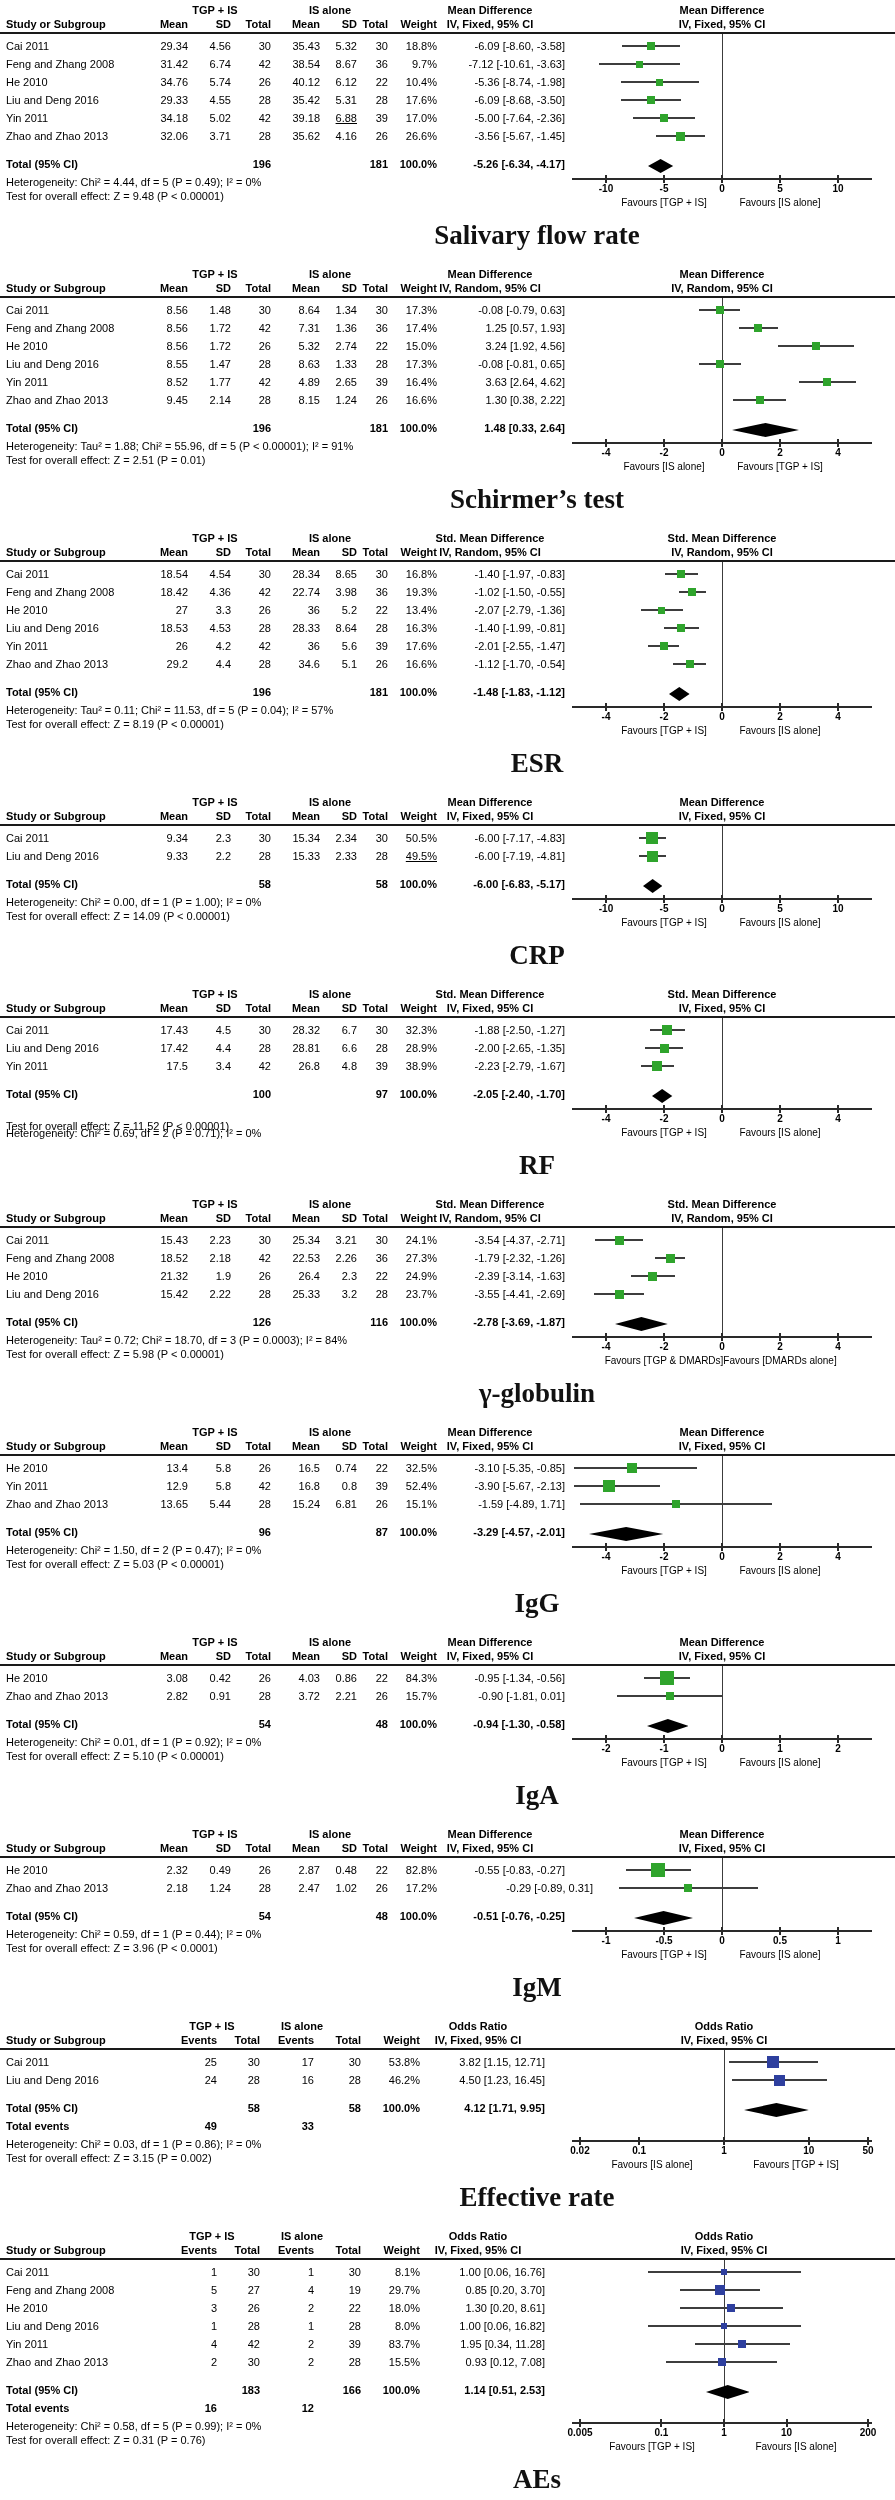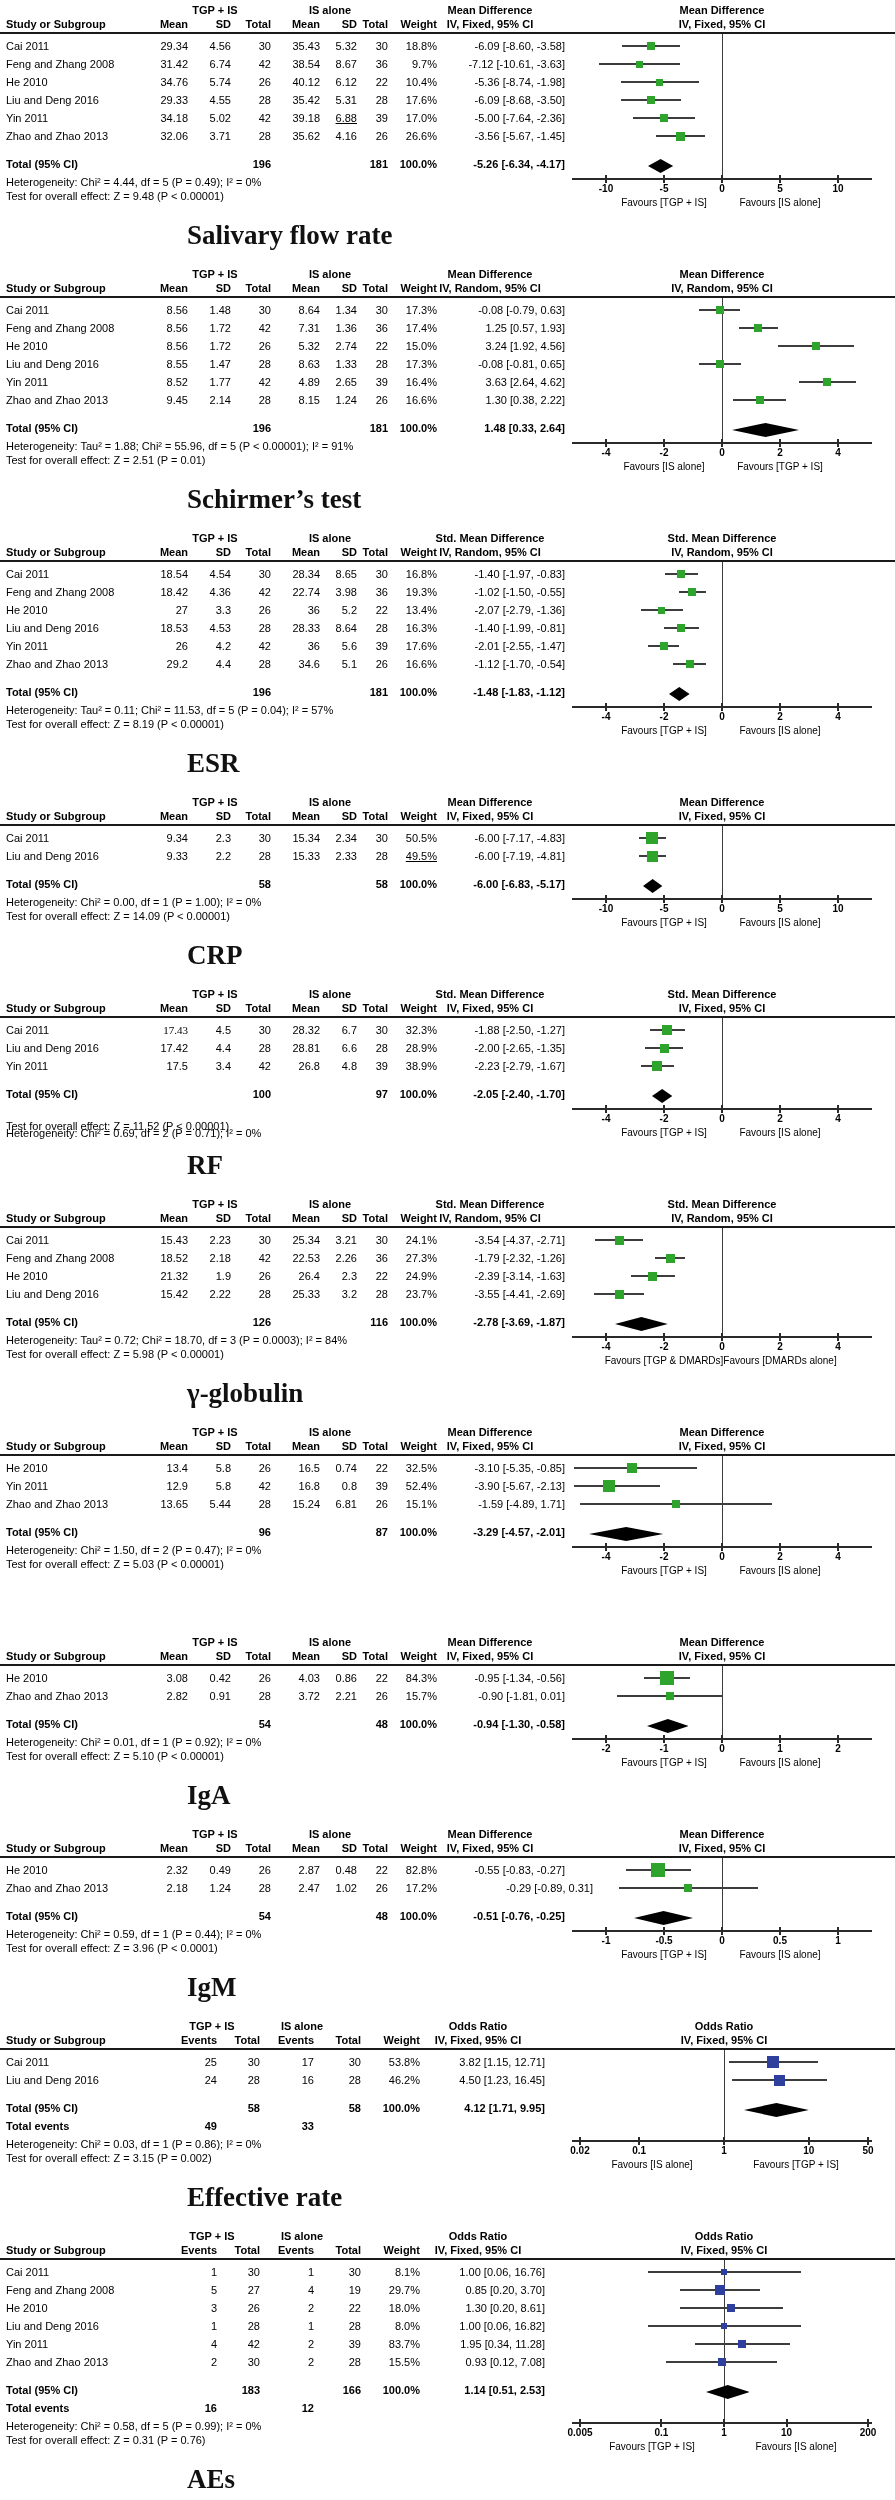--- a/index.html
+++ b/index.html
@@ -12,21 +12,21 @@
   .r{text-align:right;}
   .c{text-align:center;}
   .small{font-size:10px;line-height:12px;}
   .rule{position:absolute;left:0;width:895px;height:2px;background:#1a1a1a;}
   .refline{position:absolute;width:1px;background:#3c3c3c;}
   .axisline{position:absolute;height:2px;background:#2a2a2a;}
   .tick{position:absolute;width:2px;height:8px;background:#2a2a2a;}
   .whisker{position:absolute;height:2px;background:#3d3d3d;}
   .marker{position:absolute;}
   .title{position:absolute;font-family:"Liberation Serif",serif;font-weight:bold;
-         font-size:27px;color:#111;}
+         font-size:27px;text-align:center;color:#111;}
 </style>
 </head>
 <body>
 
 <div id="figure">
     <div class="panel" style="height: 264px;">
       <div class="t c b" style="left: 155px; top: 4px; width: 120px;">TGP + IS</div>
       <div class="t c b" style="left: 270px; top: 4px; width: 120px;">IS alone</div>
       <div class="t c b" style="left: 390px; top: 4px; width: 200px;">Mean Difference</div>
       <div class="t c b" style="left: 622px; top: 4px; width: 200px;">Mean Difference</div>
@@ -424,21 +424,21 @@
       <div class="t r b" style="left: 131px; top: 18px; width: 140px;">Total</div>
       <div class="t r b" style="left: 180px; top: 18px; width: 140px;">Mean</div>
       <div class="t r b" style="left: 217px; top: 18px; width: 140px;">SD</div>
       <div class="t r b" style="left: 248px; top: 18px; width: 140px;">Total</div>
       <div class="t r b" style="left: 297px; top: 18px; width: 140px;">Weight</div>
       <div class="t c b" style="left: 390px; top: 18px; width: 200px;">IV, Fixed, 95% CI</div>
       <div class="t c b" style="left: 622px; top: 18px; width: 200px;">IV, Fixed, 95% CI</div>
       <div class="rule" style="top: 32px;"></div>
       <div class="refline" style="left: 722px; top: 34px; height: 90px;"></div>
       <div class="t " style="left: 6px; top: 40px;">Cai 2011</div>
-      <div class="t r " style="left: 48px; top: 40px; width: 140px; font-family: Liberation Serif, serif;">17.43</div>
+      <div class="t r " style="left: 48px; top: 40px; width: 140px;">17.43</div>
       <div class="t r " style="left: 91px; top: 40px; width: 140px;">4.5</div>
       <div class="t r " style="left: 131px; top: 40px; width: 140px;">30</div>
       <div class="t r " style="left: 180px; top: 40px; width: 140px;">28.32</div>
       <div class="t r " style="left: 217px; top: 40px; width: 140px;">6.7</div>
       <div class="t r " style="left: 248px; top: 40px; width: 140px;">30</div>
       <div class="t r " style="left: 297px; top: 40px; width: 140px;">32.3%</div>
       <div class="t r " style="left: 425px; top: 40px; width: 140px;">-1.88 [-2.50, -1.27]</div>
       <div class="whisker" style="left: 649.5px; top: 45px; width: 35.67px;"></div>
       <div class="marker" style="left: 662.48px; top: 41px; width: 10px; height: 10px; background: rgb(47, 164, 44);"></div>
       <div class="t " style="left: 6px; top: 58px;">Liu and Deng 2016</div>
@@ -640,20 +640,21 @@
       <div class="tick" style="left: 663px; top: 121px;"></div>
       <div class="t c b small" style="left: 634px; top: 129px; width: 60px;">-2</div>
       <div class="tick" style="left: 721px; top: 121px;"></div>
       <div class="t c b small" style="left: 692px; top: 129px; width: 60px;">0</div>
       <div class="tick" style="left: 779px; top: 121px;"></div>
       <div class="t c b small" style="left: 750px; top: 129px; width: 60px;">2</div>
       <div class="tick" style="left: 837px; top: 121px;"></div>
       <div class="t c b small" style="left: 808px; top: 129px; width: 60px;">4</div>
       <div class="t c small" style="left: 579px; top: 143px; width: 170px;">Favours [TGP + IS]</div>
       <div class="t c small" style="left: 695px; top: 143px; width: 170px;">Favours [IS alone]</div>
+      <div class="title" style="left: 187px; top: 166px; width: 700px;">IgG</div>
     </div>
     <div class="panel" style="height: 192px;">
       <div class="t c b" style="left: 155px; top: 4px; width: 120px;">TGP + IS</div>
       <div class="t c b" style="left: 270px; top: 4px; width: 120px;">IS alone</div>
       <div class="t c b" style="left: 390px; top: 4px; width: 200px;">Mean Difference</div>
       <div class="t c b" style="left: 622px; top: 4px; width: 200px;">Mean Difference</div>
       <div class="t b" style="left: 6px; top: 18px;">Study or Subgroup</div>
       <div class="t r b" style="left: 48px; top: 18px; width: 140px;">Mean</div>
       <div class="t r b" style="left: 91px; top: 18px; width: 140px;">SD</div>
       <div class="t r b" style="left: 131px; top: 18px; width: 140px;">Total</div>

